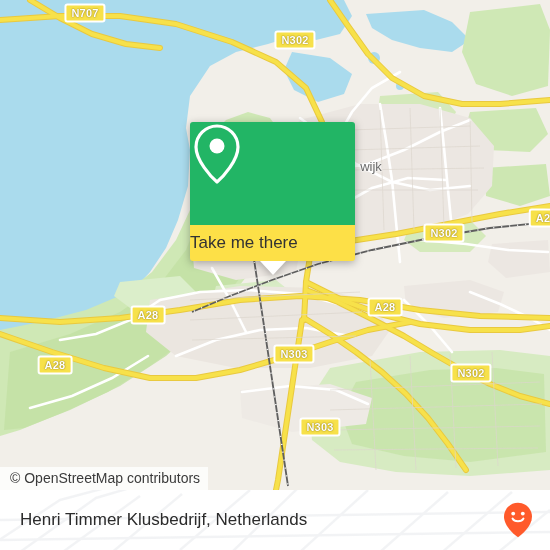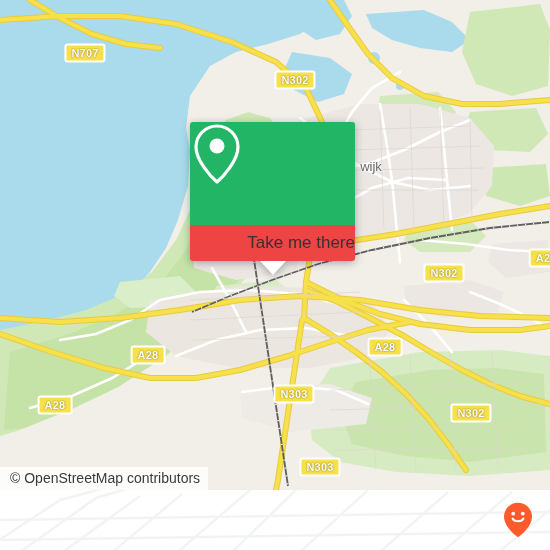--- a/index.html
+++ b/index.html
@@ -31,21 +31,20 @@
     font-weight: bold;
     font-family: "Liberation Sans", sans-serif;
     letter-spacing: .2px;
     padding: 1px 5px 2px 5px;
     line-height: 12px;
     text-shadow: 0 0 2px rgba(120,100,0,.55), 0 0 1px rgba(120,100,0,.8);
     box-sizing: border-box;
     white-space: nowrap;
     transform: translate(-50%, -50%);
     z-index: 30;
-    margin-top: 40px;
   }
 
   .place-label {
     position: absolute;
     transform: translate(-50%, -50%);
     color: #6b6b6b;
     font-size: 13px;
     font-family: "Liberation Sans", sans-serif;
     white-space: nowrap;
     z-index: 25;
@@ -75,23 +74,23 @@
   }
   #callout-top {
     width: 100%; height: 103px;
     background: #22b565;
     border-radius: 3px 3px 0 0;
     display: flex; align-items: center; justify-content: center;
     box-sizing: border-box;
   }
   #callout-bottom {
     width: 100%; height: 36px;
-    background: #ef4444;
+    background: #fde047;
     border-radius: 0 0 3px 3px;
-    display: flex; align-items: center; justify-content: flex-end;
+    display: flex; align-items: center; justify-content: flex-start;
     box-sizing: border-box;
   }
   #callout-label {
     color: #333333;
     font-size: 17px;
     font-family: "Liberation Sans", sans-serif;
   }
   #callout-pointer {
     position: absolute;
     left: 50%; top: 139px;
@@ -304,20 +303,21 @@
         <path d="M180,60 L250,0"></path>
         <path d="M300,62 L368,0"></path>
         <path d="M380,62 L448,2"></path>
         <path d="M440,64 L512,2"></path>
         <path d="M0,30 L550,22"></path>
         <path d="M0,50 L550,42"></path>
         <path d="M496,64 L550,20"></path>
       </g>
     </svg>
 
+    <div id="footer-title">Henri Timmer Klusbedrijf, Netherlands</div>
 
     <div id="brand">
       <svg width="30" height="36" viewBox="0 0 30 36">
         <path d="M15,0.8 C7.2,0.8 1,7 1,14.8 C1,24 11.4,33 15,35.2 C18.6,33 29,24 29,14.8 C29,7 22.8,0.8 15,0.8 Z" fill="#ff5a2b"></path>
         <circle cx="10.2" cy="11.6" r="1.9" fill="#ffffff"></circle>
         <circle cx="19.8" cy="11.6" r="1.9" fill="#ffffff"></circle>
         <path d="M9.6,16.6 C11.4,20.2 18.6,20.2 20.4,16.6" stroke="#ffffff" stroke-width="2.1" fill="none" stroke-linecap="round"></path>
       </svg>
     </div>
   </div>

